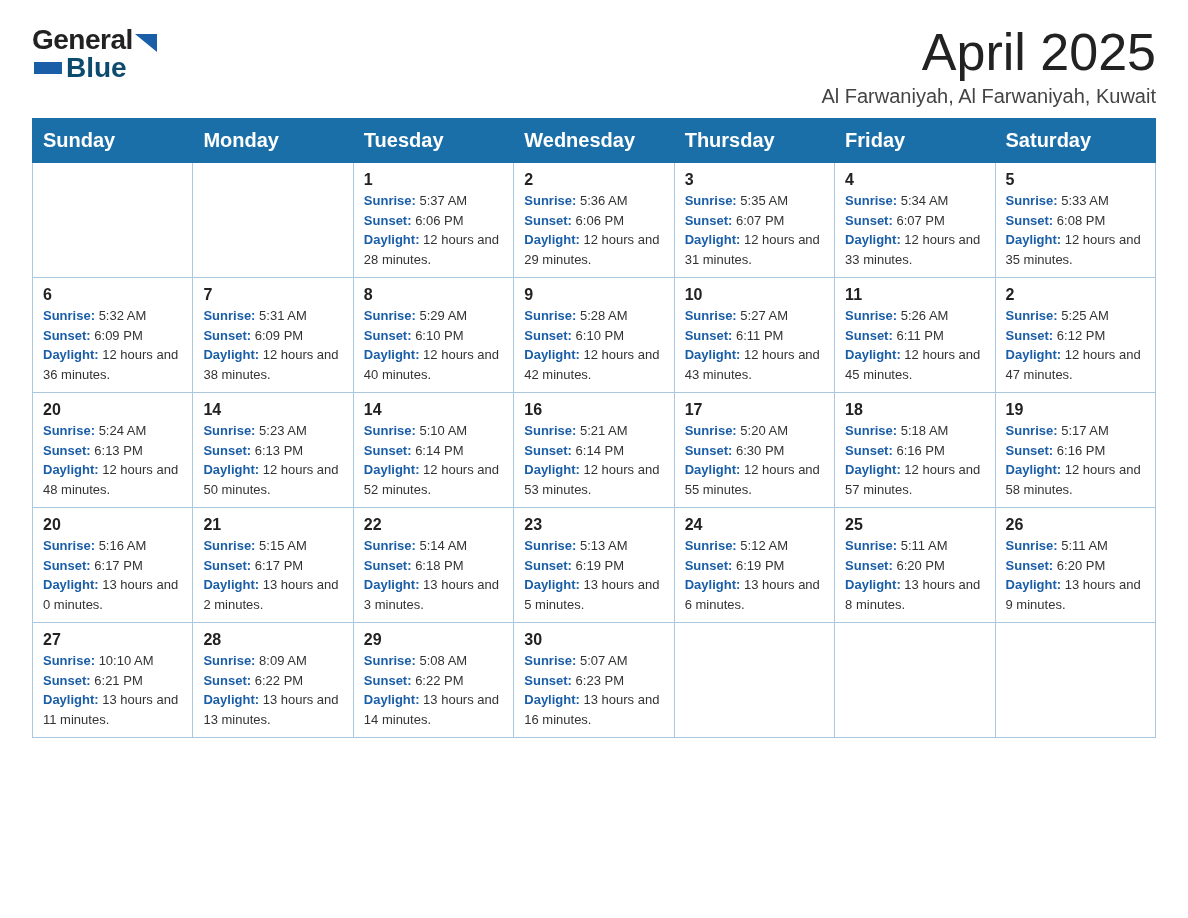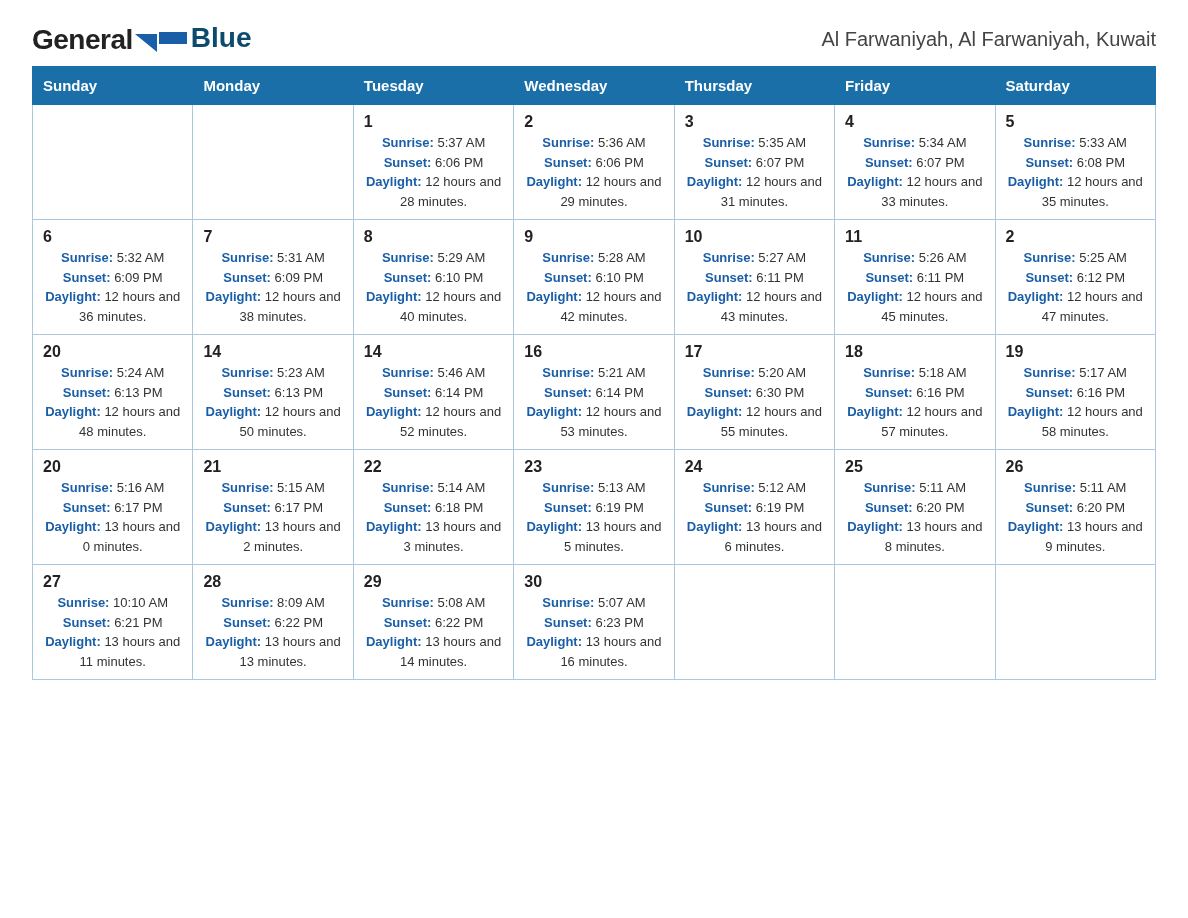--- a/index.html
+++ b/index.html
@@ -46,21 +46,21 @@
       margin-left: 36px;
     }
     .calendar-table {
       width: 100%;
       border-collapse: collapse;
       margin-top: 10px;
     }
     .calendar-table th {
       background: #1a6fa8;
       color: #fff;
-      font-size: 15px;
+      font-size: 20px;
       font-weight: 600;
       padding: 10px 10px;
       text-align: left;
       border: 1px solid #1a6fa8;
     }
     .calendar-table td {
       border: 1px solid #aac8e0;
       vertical-align: top;
       padding: 8px 10px 8px 10px;
       width: calc(100% / 7);
@@ -71,32 +71,31 @@
       font-size: 16px;
       font-weight: bold;
       color: #222;
       display: block;
       margin-bottom: 2px;
     }
     .day-info {
       font-size: 13px;
       color: #333;
       line-height: 1.5;
-      text-align: center;
     }
     .day-info .label {
       color: #1a5ea8;
       font-weight: 600;
     }
     .empty-cell {
       background: #fff;
     }
     .logo-wrapper {
       display: flex;
-      flex-direction: row;
+      flex-direction: column;
     }
     .logo-line1 {
       display: flex;
       align-items: center;
     }
     .logo-line2 {
       display: flex;
       align-items: center;
       margin-top: -4px;
       margin-left: 2px;
@@ -119,20 +118,21 @@
       <div class="logo-line2">
 
         <svg width="28" height="12" viewBox="0 0 28 12" style="margin-right:4px;">
           <rect x="0" y="0" width="28" height="12" fill="#1a5ea8"></rect>
         </svg>
         <span class="logo-blue">Blue</span>
       </div>
     </div>
 
     <div class="title-block">
+      <div class="title-main">April 2025</div>
       <div class="title-sub">Al Farwaniyah, Al Farwaniyah, Kuwait</div>
     </div>
   </div>
 
   <table class="calendar-table">
     <thead>
       <tr>
         <th>Sunday</th>
         <th>Monday</th>
         <th>Tuesday</th>
@@ -258,21 +258,21 @@
             <span class="day-num">14</span>
             <div class="day-info">
               <div><span class="label">Sunrise:</span> <span>5:23 AM</span></div>
               <div><span class="label">Sunset:</span> <span>6:13 PM</span></div>
               <div><span class="label">Daylight:</span> <span>12 hours and 50 minutes.</span></div>
             </div>
           </td>
           <td>
             <span class="day-num">14</span>
             <div class="day-info">
-              <div><span class="label">Sunrise:</span> <span>5:46 AM</span></div>
+              <div><span class="label">Sunrise:</span> <span>5:10 AM</span></div>
               <div><span class="label">Sunset:</span> <span>6:14 PM</span></div>
               <div><span class="label">Daylight:</span> <span>12 hours and 52 minutes.</span></div>
             </div>
           </td>
           <td>
             <span class="day-num">16</span>
             <div class="day-info">
               <div><span class="label">Sunrise:</span> <span>5:21 AM</span></div>
               <div><span class="label">Sunset:</span> <span>6:14 PM</span></div>
               <div><span class="label">Daylight:</span> <span>12 hours and 53 minutes.</span></div>

